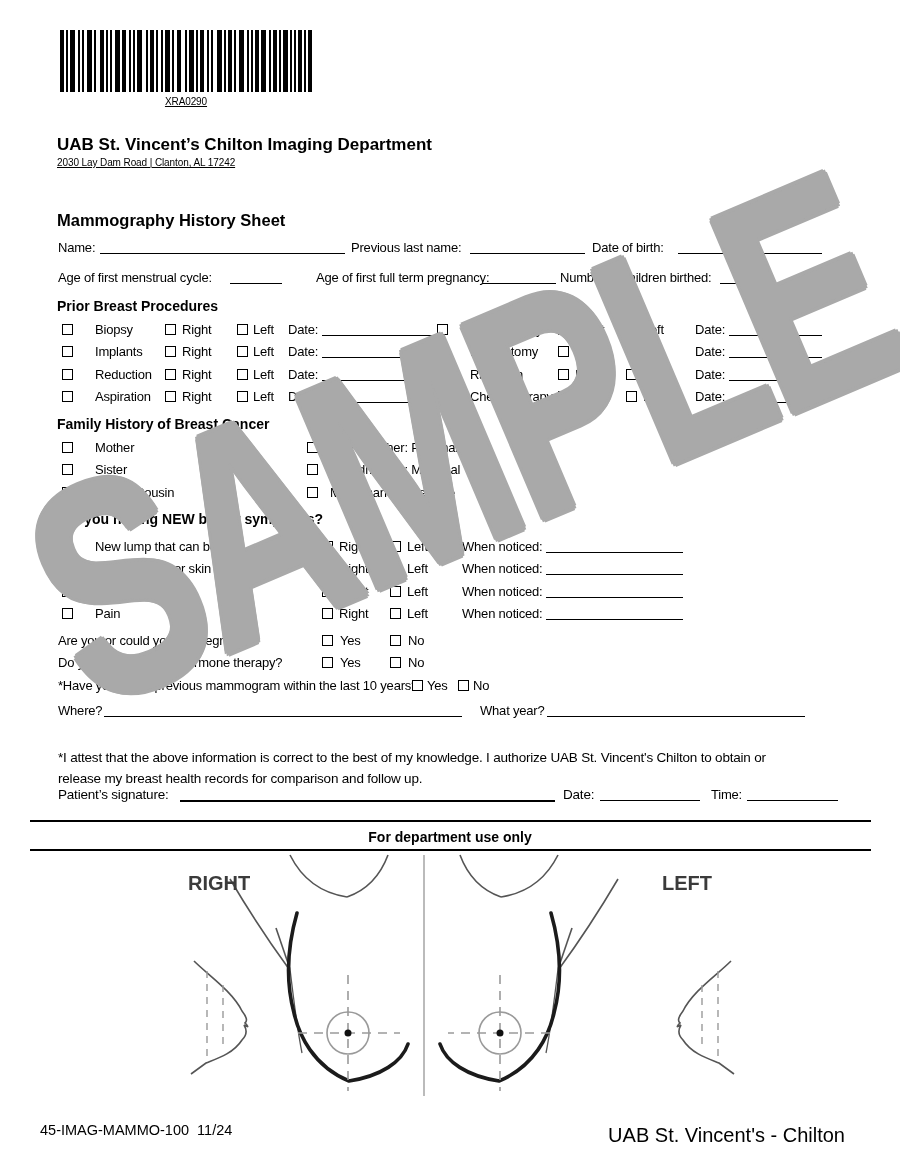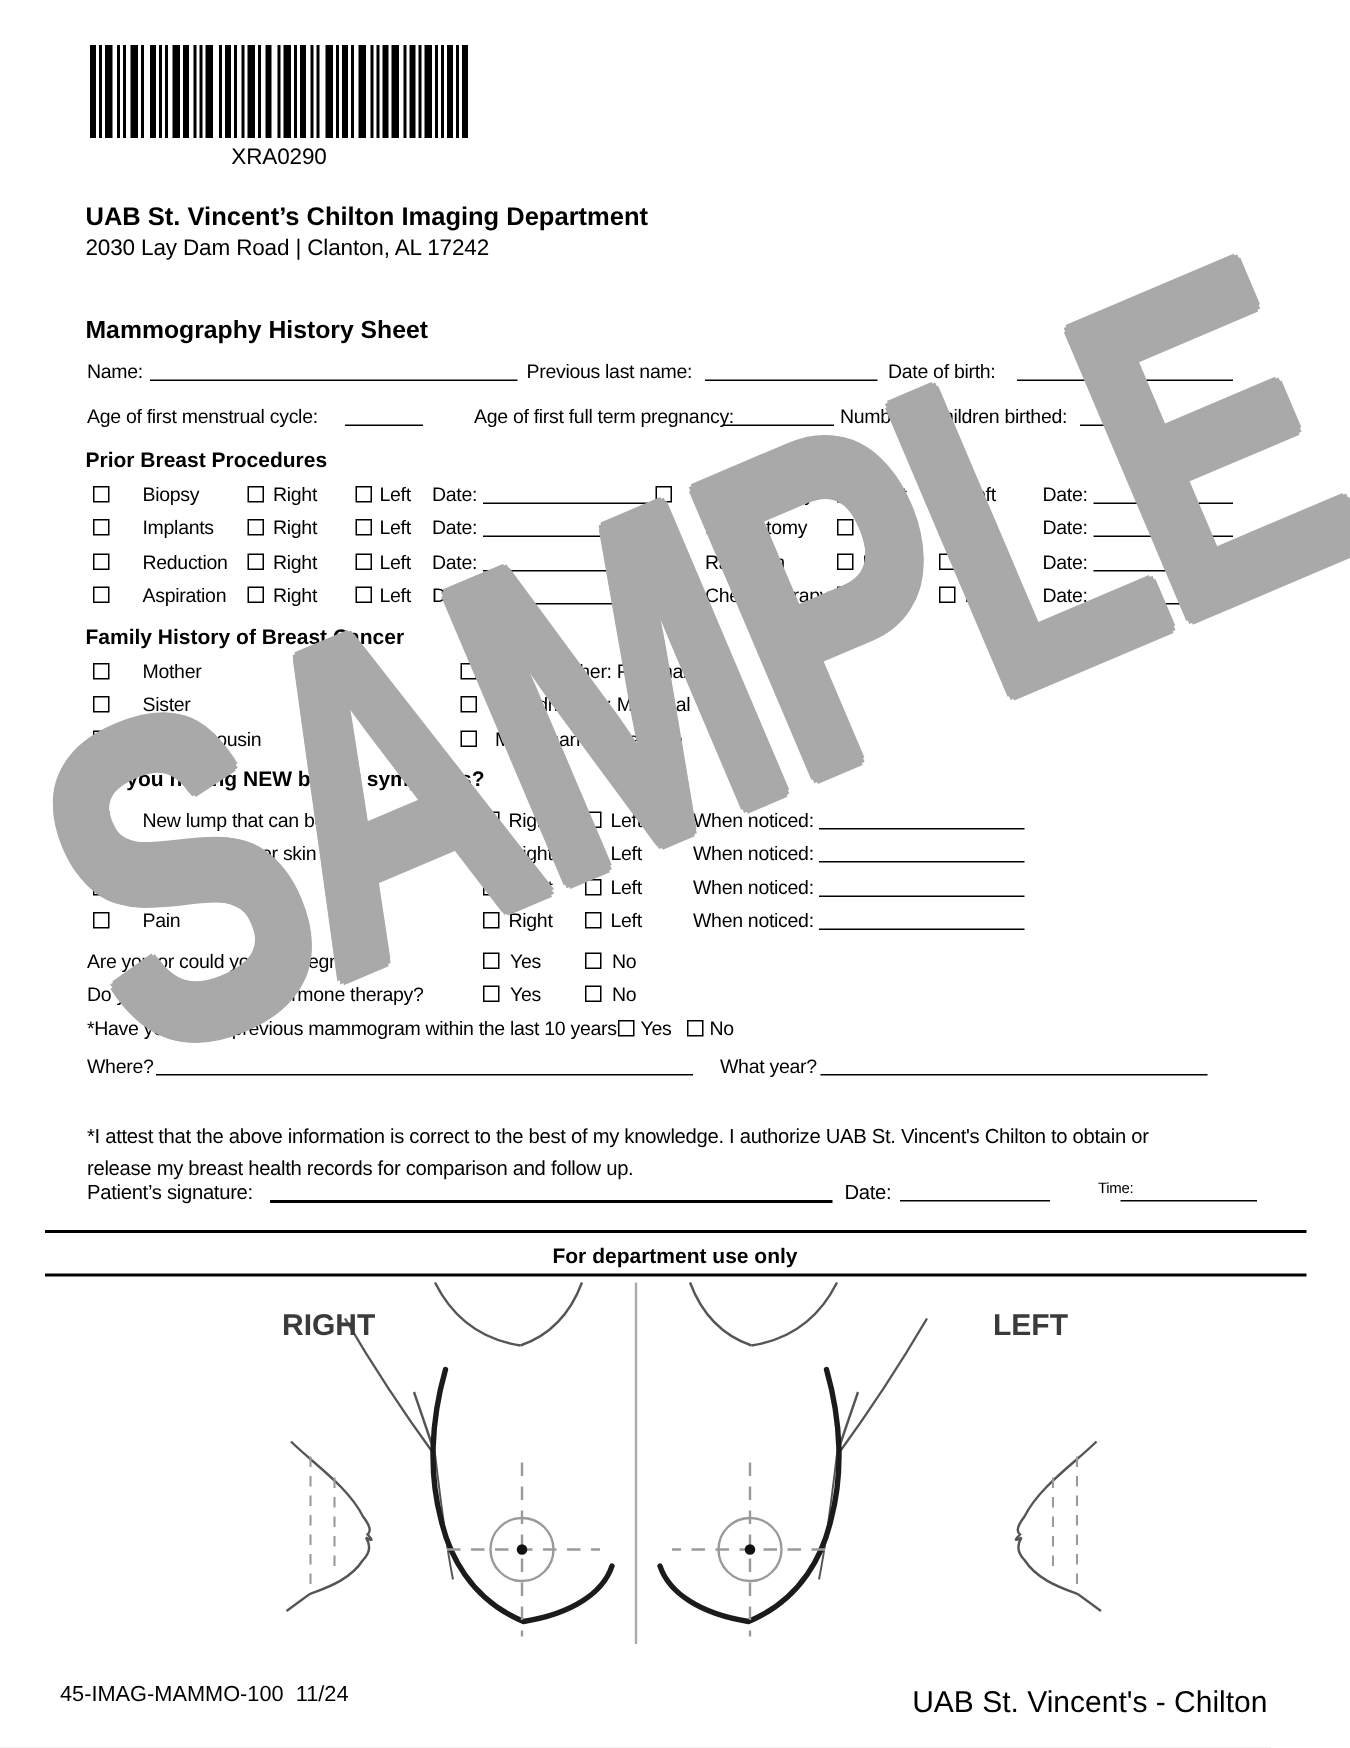--- a/index.html
+++ b/index.html
@@ -1,20 +1,20 @@
 <!DOCTYPE html>
 <html><head>
 <meta charset="utf-8">
 <style>
   html,body{margin:0;padding:0;background:#e8e8e8;}
   .page{position:relative;width:900px;height:1165px;background:#ffffff;overflow:hidden;
         font-family:"Liberation Sans",sans-serif;color:#000;}
   .abs{position:absolute;}
   .t{font-size:13px;letter-spacing:-0.2px;white-space:nowrap;}
-  .t15{font-size:15px;letter-spacing:-0.1px;white-space:nowrap;}
+  .t15{font-size:10px;letter-spacing:-0.1px;white-space:nowrap;text-decoration:underline;}
   .b{font-weight:bold;}
   .h{font-size:14px;font-weight:bold;white-space:nowrap;}
   .cb{position:absolute;width:11px;height:11px;border:1.4px solid #000;background:#fff;box-sizing:border-box;}
   .ul{position:absolute;border-bottom:1.4px solid #000;height:14px;}
   .ul2{position:absolute;border-bottom:2.6px solid #000;height:14px;}
   .rule{position:absolute;left:30px;width:841px;height:0;border-top:2.2px solid #000;}
   .wm{position:absolute;left:-35px;top:290px;width:990px;height:300px;line-height:300px;
       text-align:center;font-size:225px;font-weight:bold;color:#a9a9a9;letter-spacing:-8px;
       transform:rotate(-23deg) scaleY(1.35);z-index:50;pointer-events:none;white-space:nowrap;
       text-shadow:3px 0 0 #a9a9a9,-3px 0 0 #a9a9a9,0 3px 0 #a9a9a9,0 -3px 0 #a9a9a9,
@@ -271,21 +271,21 @@
     <span class="ul" style="left:547px;top:702px;width:258px;"></span>
   </div>
 
   <div class="abs" style="left:58px;top:747px;width:745px;font-size:13.5px;line-height:21px;letter-spacing:-0.2px;">*I attest that the above information is correct to the best of my knowledge. I authorize UAB St. Vincent's Chilton to obtain or release my breast health records for comparison and follow up.</div>
 
   <div>
     <span class="abs t" style="left:58px;top:787px;font-size:13.5px;">Patient’s signature:</span>
     <span class="ul2" style="left:180px;top:786px;width:375px;"></span>
     <span class="abs t" style="left:563px;top:787px;font-size:13.5px;">Date:</span>
     <span class="ul" style="left:600px;top:786px;width:100px;"></span>
-    <span class="abs t" style="left:732px;top:787px;font-size:10px;">Time:</span>
+    <span class="abs t" style="left:711px;top:787px;font-size:13px;">Time:</span>
     <span class="ul" style="left:747px;top:786px;width:91px;"></span>
   </div>
 
   <div class="rule" style="top:820px;"></div>
   <div class="banner" style="top:829px;">For department use only</div>
   <div class="rule" style="top:849px;"></div>
 
   <svg class="abs" style="left:150px;top:853px;" width="600" height="250" viewBox="0 0 600 250">
 
     <line x1="274" y1="2" x2="274" y2="243" stroke="#aaaaaa" stroke-width="1.6"></line>

